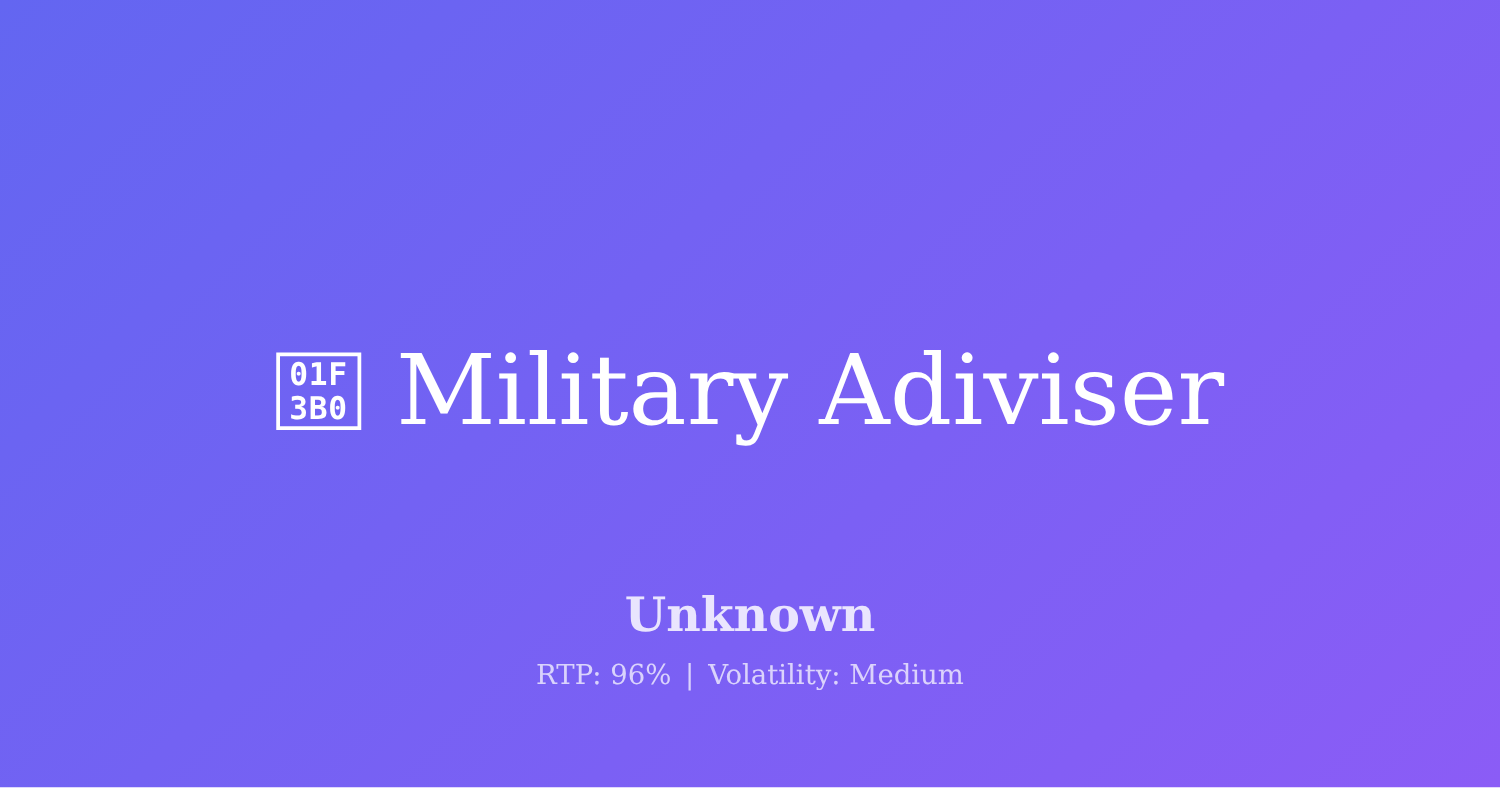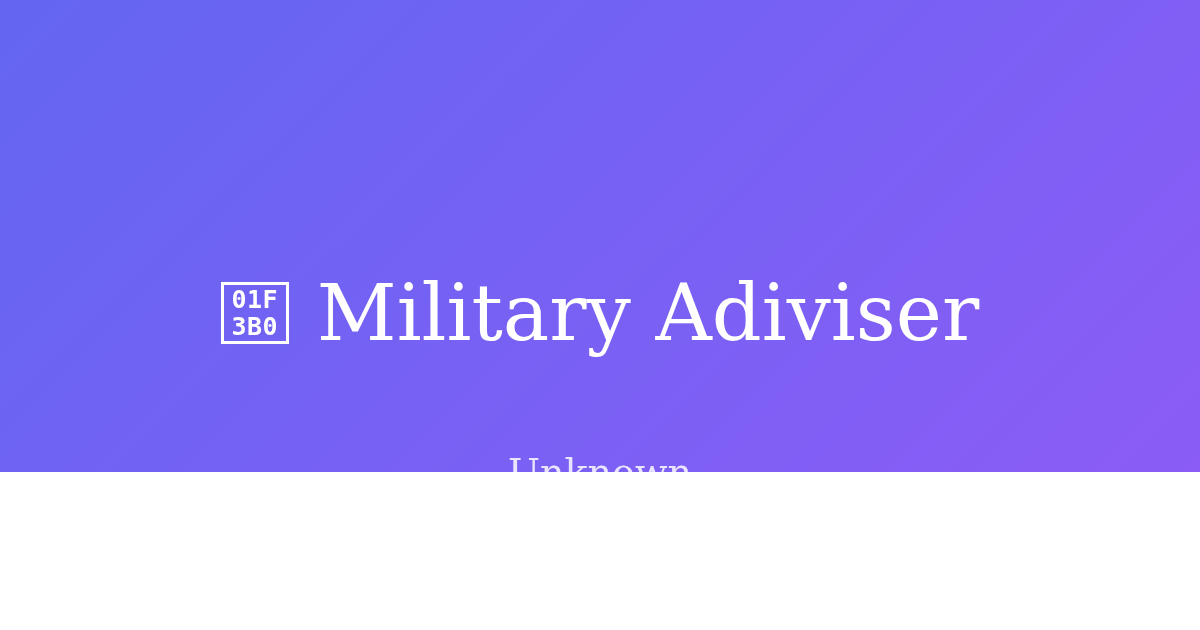--- a/index.html
+++ b/index.html
@@ -11,21 +11,21 @@
     width: 1200px;
     height: 630px;
     overflow: hidden;
     font-family: "DejaVu Serif", "Liberation Serif", serif;
   }
 
   .og-card {
     position: relative;
     box-sizing: border-box;
     width: 1200px;
-    height: 472px;
+    height: 630px;
     background: linear-gradient(135deg, #6366f1 0%, #8b5cf6 100%);
     display: flex;
     flex-direction: column;
     align-items: center;
     justify-content: flex-start;
     overflow: hidden;
   }
 
   
   .hero {
@@ -77,23 +77,23 @@
     font-family: "DejaVu Serif", "Liberation Serif", serif;
     font-weight: 400;
     font-size: 78px;
     line-height: 1;
     color: #ffffff;
     white-space: nowrap;
     letter-spacing: 0px;
   }
 
   .provider {
-    margin-top: 48px;
+    margin-top: 68px;
     font-family: "DejaVu Serif", "Liberation Serif", serif;
-    font-weight: 400;
+    font-weight: 700;
     font-size: 38px;
     line-height: 1;
     color: rgba(255, 255, 255, 0.84);
     white-space: nowrap;
   }
 
   
   .stats {
     position: absolute;
     left: 0;
@@ -127,14 +127,21 @@
       </span>
 
       <h1 class="game-title">Military Adiviser</h1>
 
     </div>
 
     <div class="provider">Unknown</div>
 
   </div>
 
+  <div class="stats">
+    <span>RTP:</span>
+    <span>96%</span>
+    <span class="sep">|</span>
+    <span>Volatility:</span>
+    <span>Medium</span>
+  </div>
 
 </div>
 
 </body></html>

